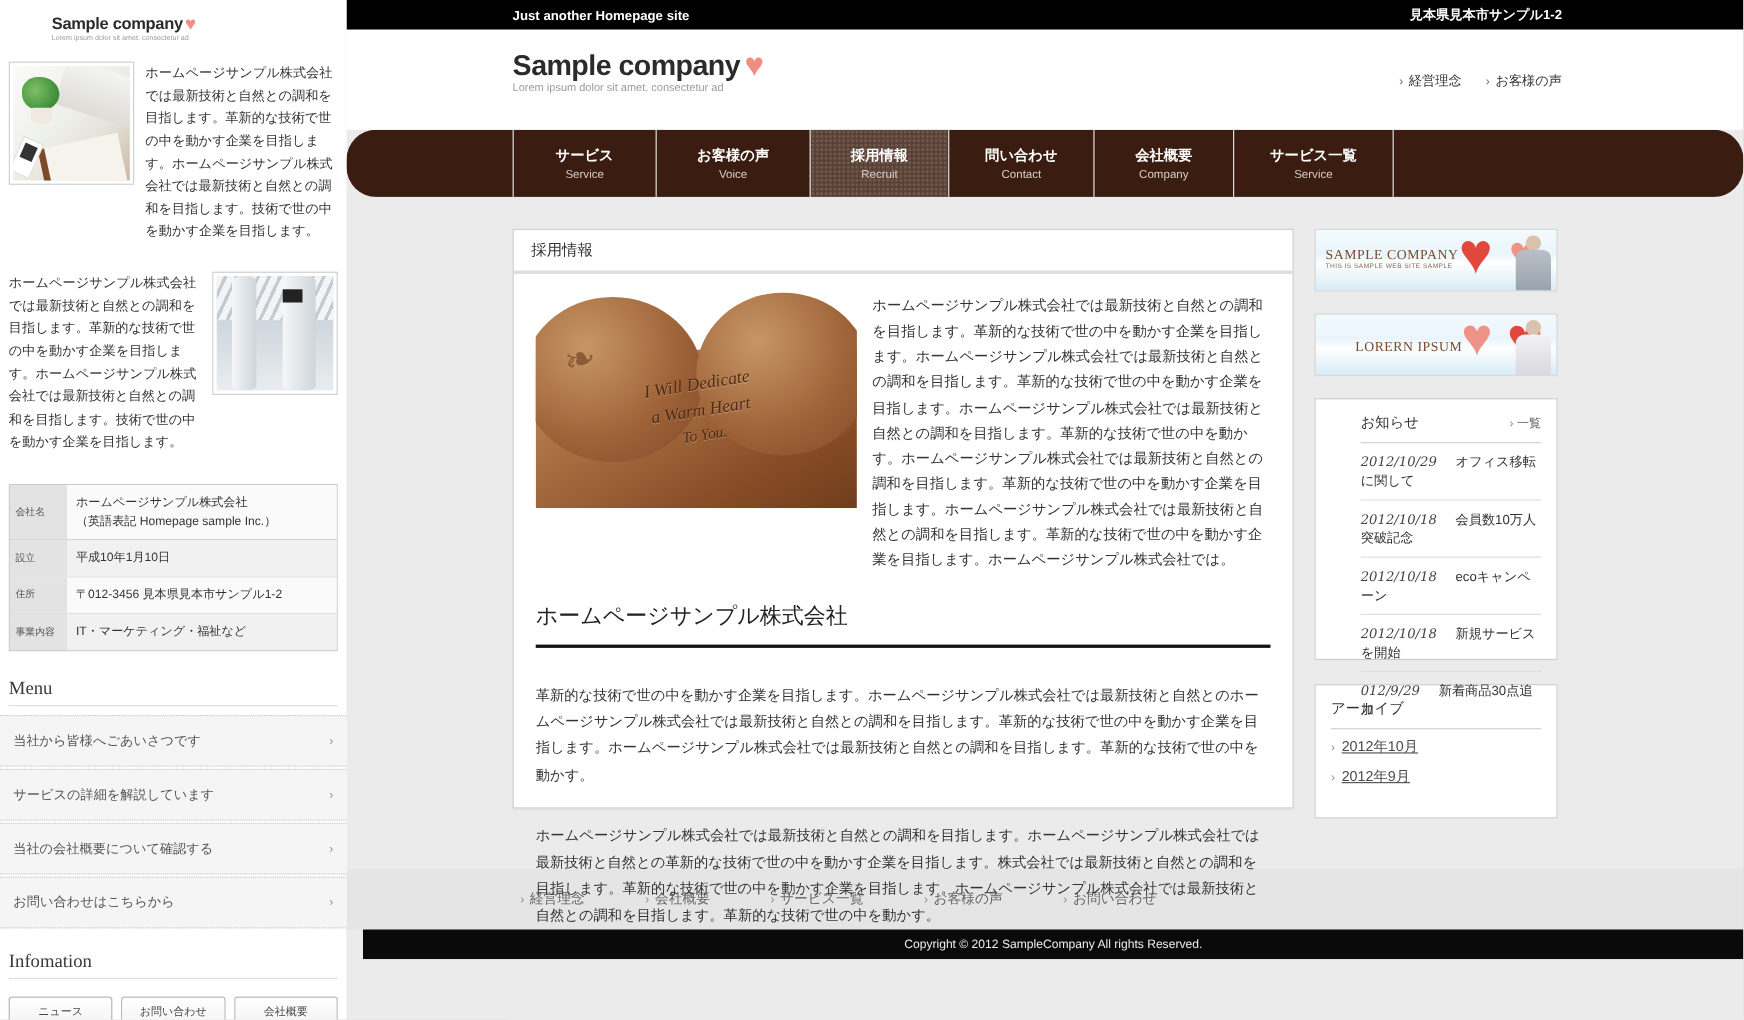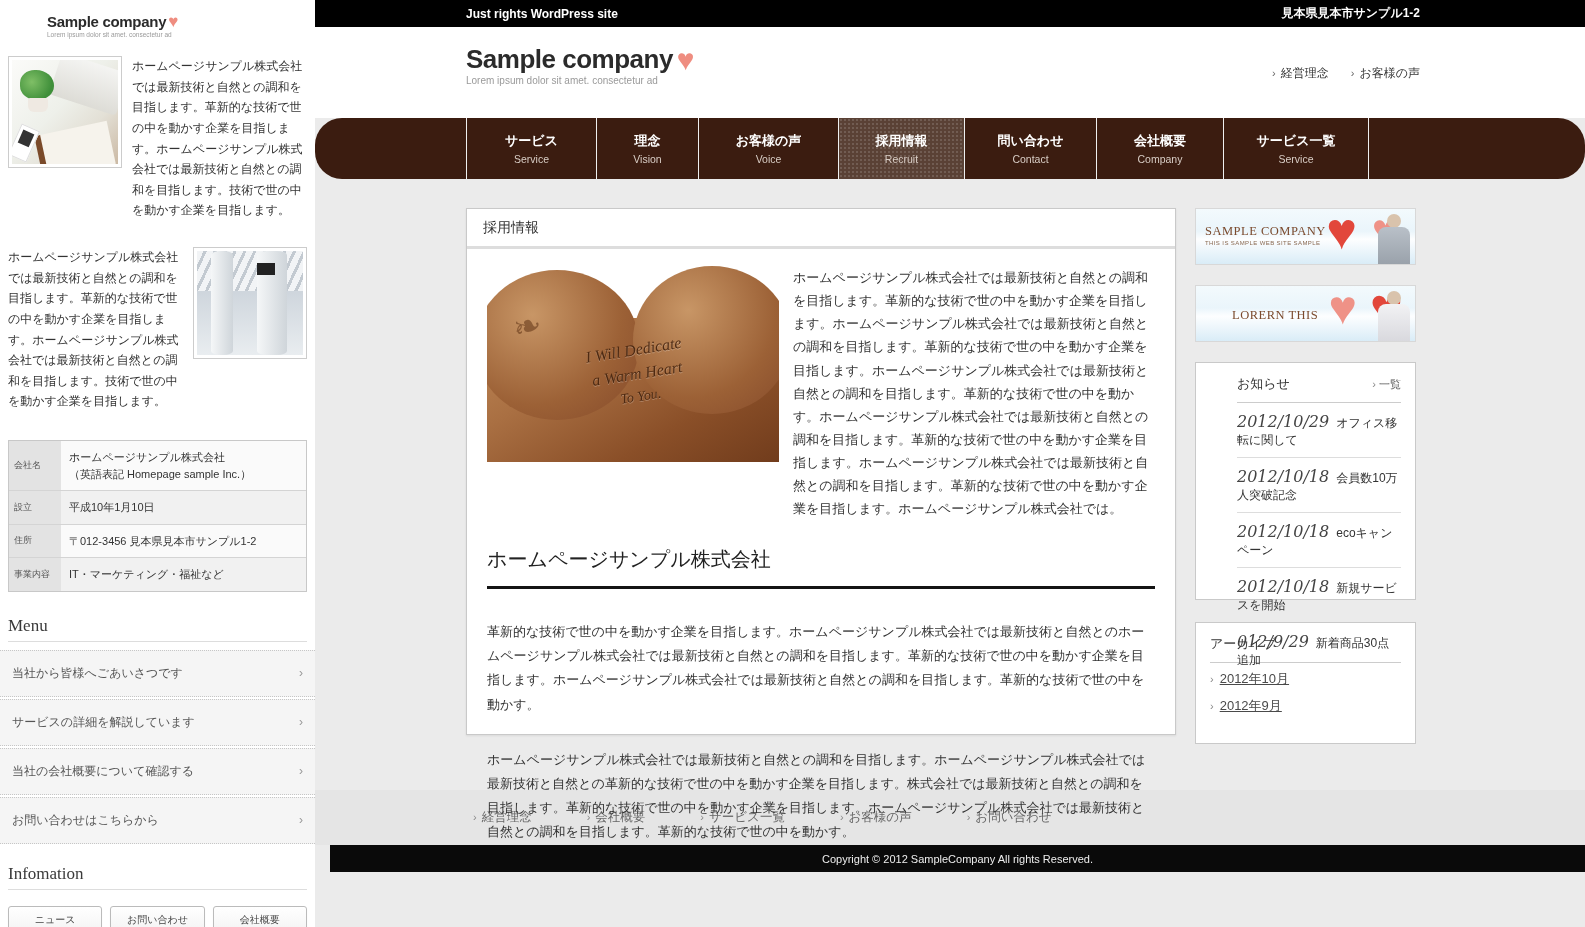--- a/index.html
+++ b/index.html
@@ -96,21 +96,21 @@
   .rbanner.b2 .rb-person .body { background:linear-gradient(#f2f2f4,#d9d9de); }
   .rbox { background:#fff; border:1px solid #c9c9c9; padding:12px 14px 6px; margin-bottom:8px; }
   .rbox.news { height:238px;padding-left:41px; }
   .rbox.archive { margin-top:22px; height:122px; padding-bottom:0; }
   .rbox-head { display:flex; justify-content:space-between; align-items:baseline; padding-bottom:9px; border-bottom:1px solid #ccc; }
   .rbox-title { font-size:13px; color:#333; }
   .rbox-more { font-size:11px; color:#555; cursor:pointer; }
   .rbox-more .chv { color:#888; margin-right:3px; }
   .news-item { padding:9px 0 8px; border-bottom:1px solid #ddd; font-size:12px; color:#333; cursor:pointer; }
   .news-item:last-child { border-bottom:none; }
-  .news-date { font-family:"DejaVu Serif", serif; font-style:italic; font-size:16px; color:#444; margin-right:7px; }
+  .news-date { font-family:"DejaVu Serif", serif; font-style:italic; font-size:12px; color:#444; margin-right:17px; }
   .arch-item { padding:7px 0 2px; font-size:13px; color:#444; cursor:pointer; }
   .arch-item .chv { color:#888; margin-right:6px; font-size:11px; }
   .arch-item .lbl { text-decoration:underline; color:#4a4a4a; }
 
   .footer-strip { height:55px; background:#e5e5e5; display:flex; align-items:center; padding-left:158px; gap:55px; }
   .f-link { font-size:12.5px; color:#666; cursor:pointer; }
   .f-link .chv { color:#8a8a8a; margin-right:5px; font-size:11px; }
   .footer-black { height:27px; background:#0a0a0a; display:flex; align-items:center; justify-content:center;margin-left:15px; }
   .footer-black .copy { color:#eee; font-size:11px; }
   .footer-rest { flex:1; background:#ebebeb; }
@@ -211,21 +211,21 @@
       <button class="s-btn">ニュース</button>
       <button class="s-btn">お問い合わせ</button>
       <button class="s-btn">会社概要</button>
     </div>
 
   </aside>
 
   <div class="rightwrap">
 
     <div class="topbar">
-      <span class="t-left">Just rights WordPress site</span>
+      <span class="t-left">Just another Homepage site</span>
       <span class="t-right">見本県見本市サンプル1-2</span>
     </div>
 
     <header class="header">
       <div class="h-logo">
         <div class="h-logo-row">
           <span class="h-logo-title">Sample company</span>
           <span class="h-logo-heart">♥</span>
         </div>
         <div class="h-logo-tag">Lorem ipsum dolor sit amet. consectetur ad</div>
@@ -233,24 +233,20 @@
       <div class="h-links">
         <span class="h-link"><span class="chv">›</span><span>経営理念</span></span>
         <span class="h-link"><span class="chv">›</span><span>お客様の声</span></span>
       </div>
     </header>
 
     <nav class="mainnav">
       <div class="nav-item" style="width:130px;">
         <span class="jp">サービス</span>
         <span class="en">Service</span>
-      </div>
-      <div class="nav-item" style="width:102px;">
-        <span class="jp">理念</span>
-        <span class="en">Vision</span>
       </div>
       <div class="nav-item" style="width:140px;">
         <span class="jp">お客様の声</span>
         <span class="en">Voice</span>
       </div>
       <div class="nav-item active" style="width:126px;">
         <span class="jp">採用情報</span>
         <span class="en">Recruit</span>
       </div>
       <div class="nav-item" style="width:132px;">
@@ -303,21 +299,21 @@
           <div class="rb-title">SAMPLE COMPANY</div>
           <div class="rb-sub">THIS IS SAMPLE WEB SITE SAMPLE</div>
         </div>
         <div class="rbanner b2">
           <span class="rb-heart" style="right:58px; top:-2px; font-size:48px; color:#ef9287;">♥</span>
           <span class="rb-heart" style="right:12px; top:-6px; font-size:56px; color:#e2473b;">♥</span>
           <div class="rb-person">
               <div class="head"></div>
               <div class="body"></div>
             </div>
-          <div class="rb-title">LORERN THIS</div>
+          <div class="rb-title">LORERN IPSUM</div>
         </div>
 
         <div class="rbox news">
           <div class="rbox-head">
             <span class="rbox-title">お知らせ</span>
             <span class="rbox-more"><span class="chv">›</span><span>一覧</span></span>
           </div>
           <div class="news-item"><span class="news-date">2012/10/29</span><span>オフィス移転に関して</span></div>
           <div class="news-item"><span class="news-date">2012/10/18</span><span>会員数10万人突破記念</span></div>
           <div class="news-item"><span class="news-date">2012/10/18</span><span>ecoキャンペーン</span></div>

